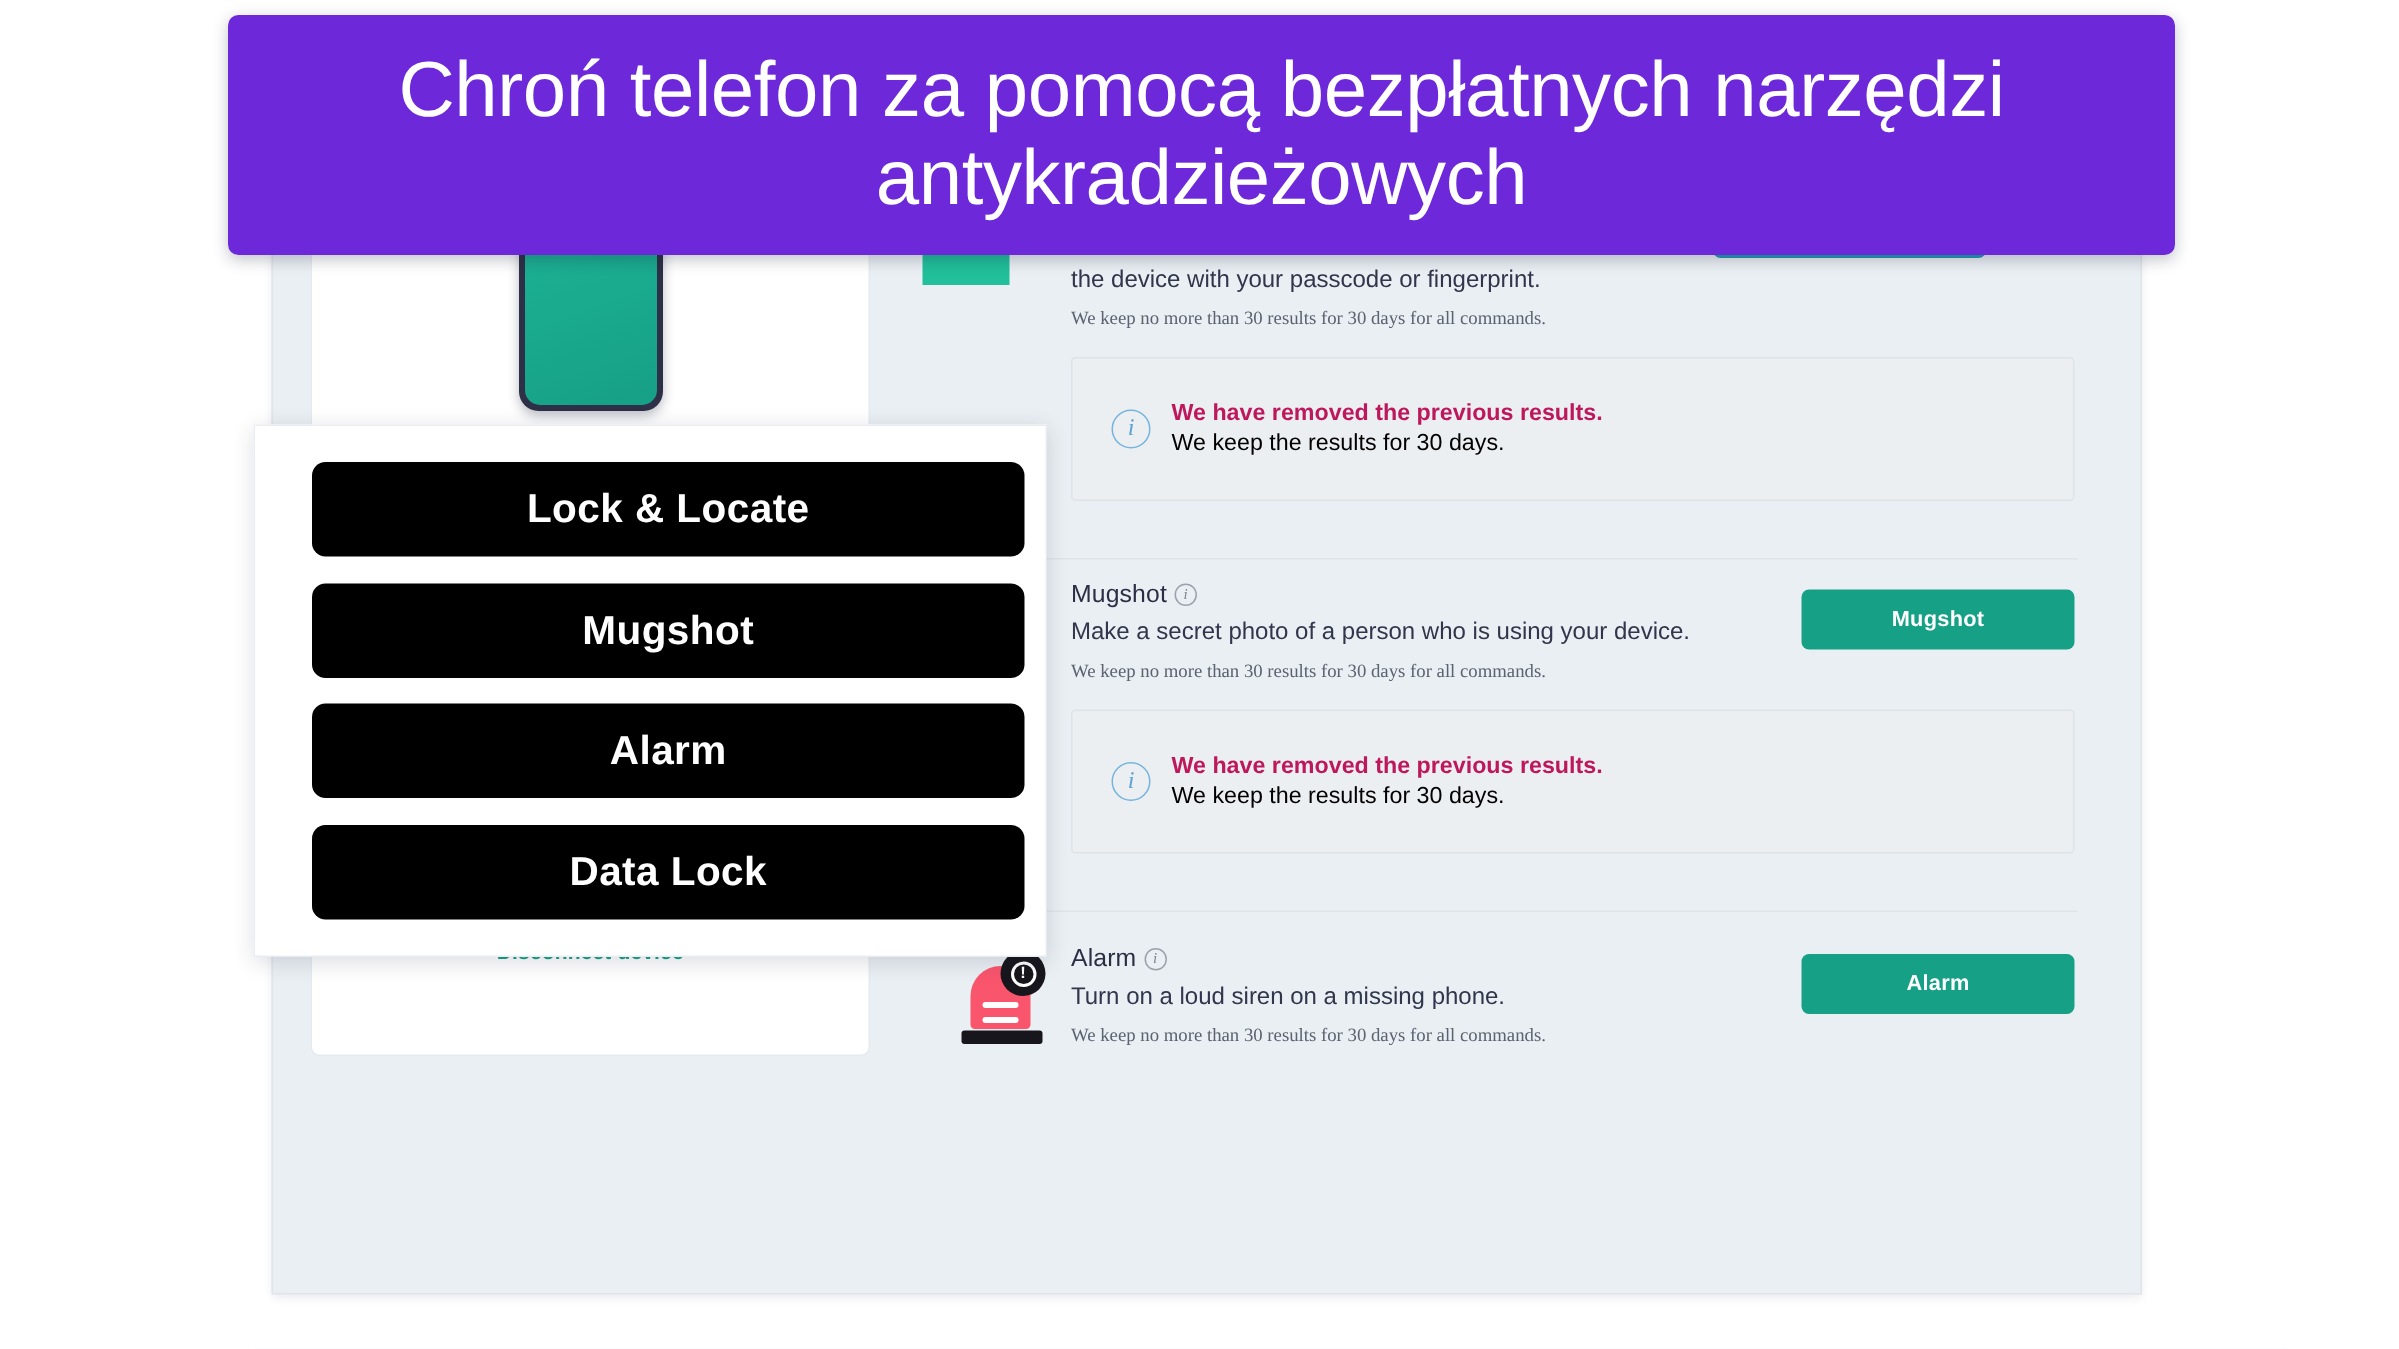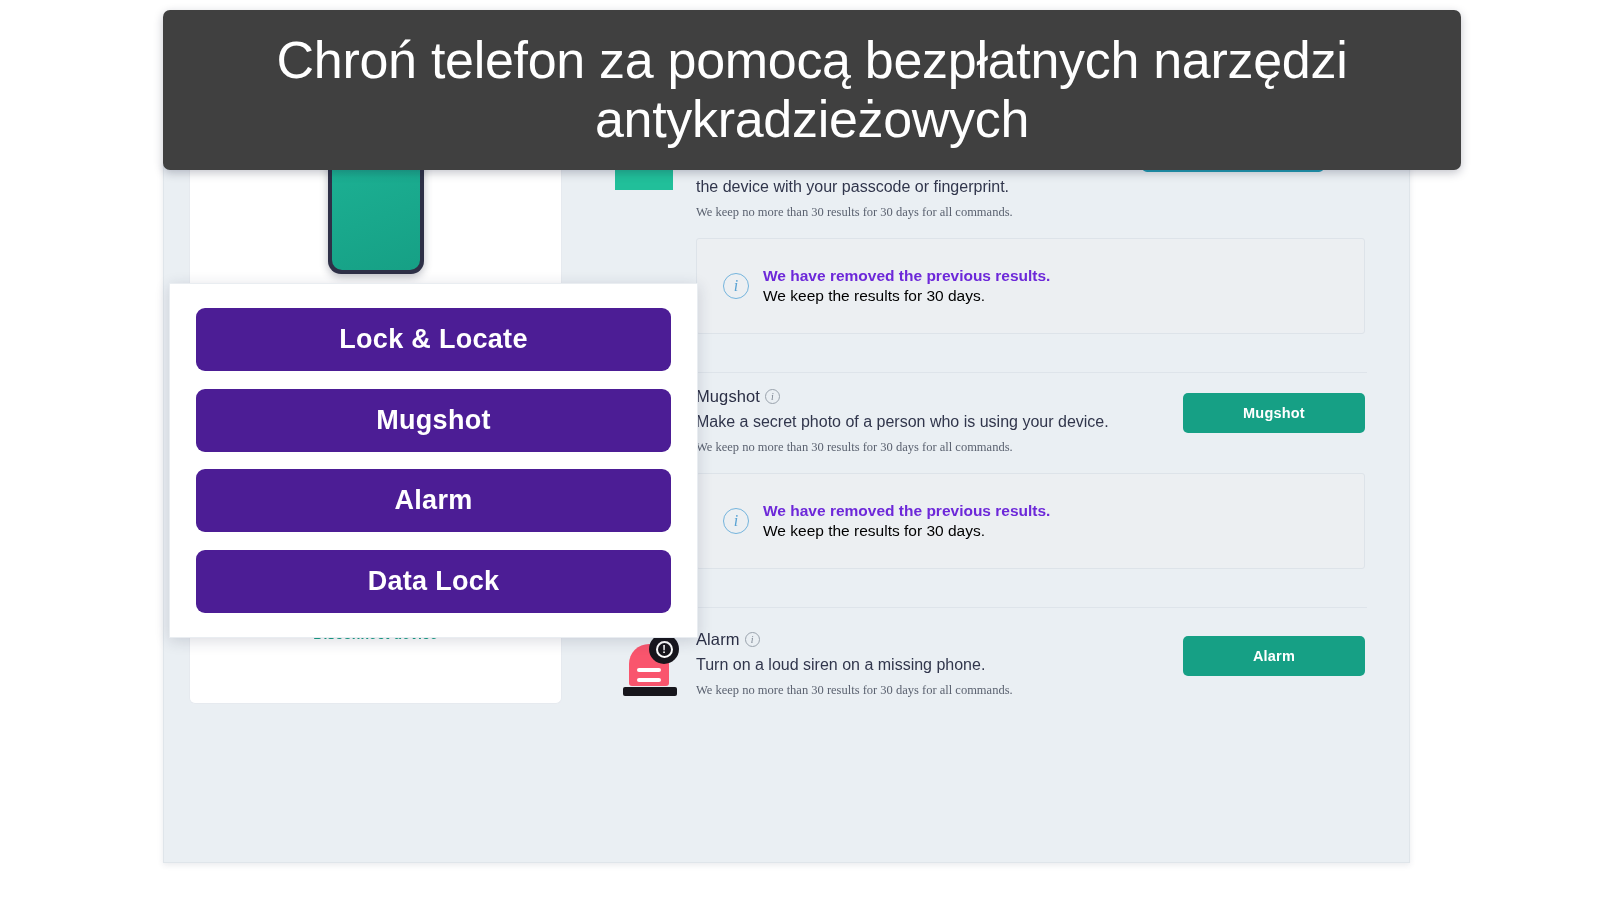--- a/index.html
+++ b/index.html
@@ -7,21 +7,21 @@
     width: 1599px; height: 899px;
     background: #ffffff;
     font-family: "Liberation Sans", sans-serif;
     overflow: hidden;
   }
   .screen { position: relative; width: 1599px; height: 899px; background: #ffffff; }
 
   
   .app-container {
     position: absolute;
-    left: 163px; top: 163px;
+    left: 181px; top: 163px;
     width: 1247px; height: 700px;
     background: #eaeff3;
     border: 1px solid #dfe5ea;
     box-shadow: 0 2px 6px rgba(40,45,80,.10);
   }
 
   
   .device-card {
     position: absolute;
     left: 25px; top: 0px;
@@ -118,21 +118,21 @@
     display: flex; align-items: center; gap: 14px;
     padding: 22px 26px;
     height: 96px;
   }
   .result-icon {
     width: 26px; height: 26px; flex: 0 0 26px;
     border-radius: 50%; border: 1.6px solid #74b4dd;
     color: #5aa3d4; font-family: "Liberation Serif", serif; font-style: italic;
     font-size: 16px; display: flex; align-items: center; justify-content: center;
   }
-  .result-strong { font-size: 15.5px; font-weight: bold; color: #6d28d9; margin-bottom: 2px; }
+  .result-strong { font-size: 15.5px; font-weight: bold; color: #be185d; margin-bottom: 2px; }
   .result-sub { font-size: 15.5px; color: #000000; }
 
   
   .siren { position: relative; width: 54px; height: 62px; }
   .siren-dome {
     position: absolute; left: 6px; top: 10px;
     width: 40px; height: 42px;
     background: #f9556d;
     border-radius: 20px 20px 3px 3px;
   }
@@ -180,33 +180,34 @@
     left: 169px; top: 283px;
     width: 529px; height: 355px;
     background: #ffffff;
     border: 1px solid #e9edf1;
     box-shadow: 0 3px 14px rgba(30,38,70,.16);
     padding: 24px 26px;
     display: flex; flex-direction: column; justify-content: space-between;
   }
   .big-btn {
     width: 100%; height: 63px;
-    background: #4c1d95; color: #ffffff;
+    background: #000000; color: #ffffff;
     border: none; border-radius: 9px;
     font-family: "Liberation Sans", sans-serif;
     font-size: 27px; font-weight: bold; letter-spacing: .3px;
     cursor: pointer;
+    margin-left: 12px;
   }
 
   
   .banner {
     position: absolute;
-    left: 163px; top: 10px;
+    left: 152px; top: 10px;
     width: 1298px; height: 160px;
-    background: #404040;
+    background: #6d28d9;
     border-radius: 7px;
     display: flex; align-items: center; justify-content: center;
     box-shadow: 0 3px 10px rgba(20,24,50,.25);
     padding: 0 24px;
   }
   .banner-text {
     color: #ffffff; text-align: center;
     font-size: 52px; line-height: 1.14; font-weight: normal;
     letter-spacing: -.3px;
   }

